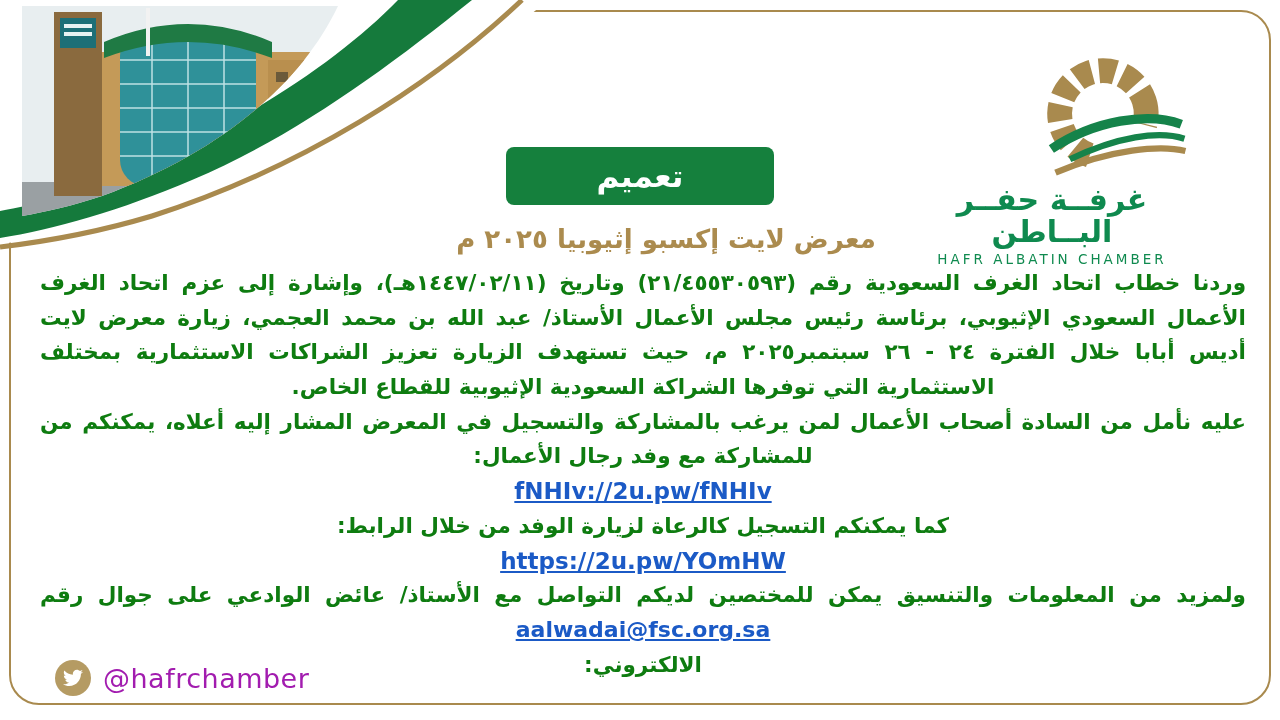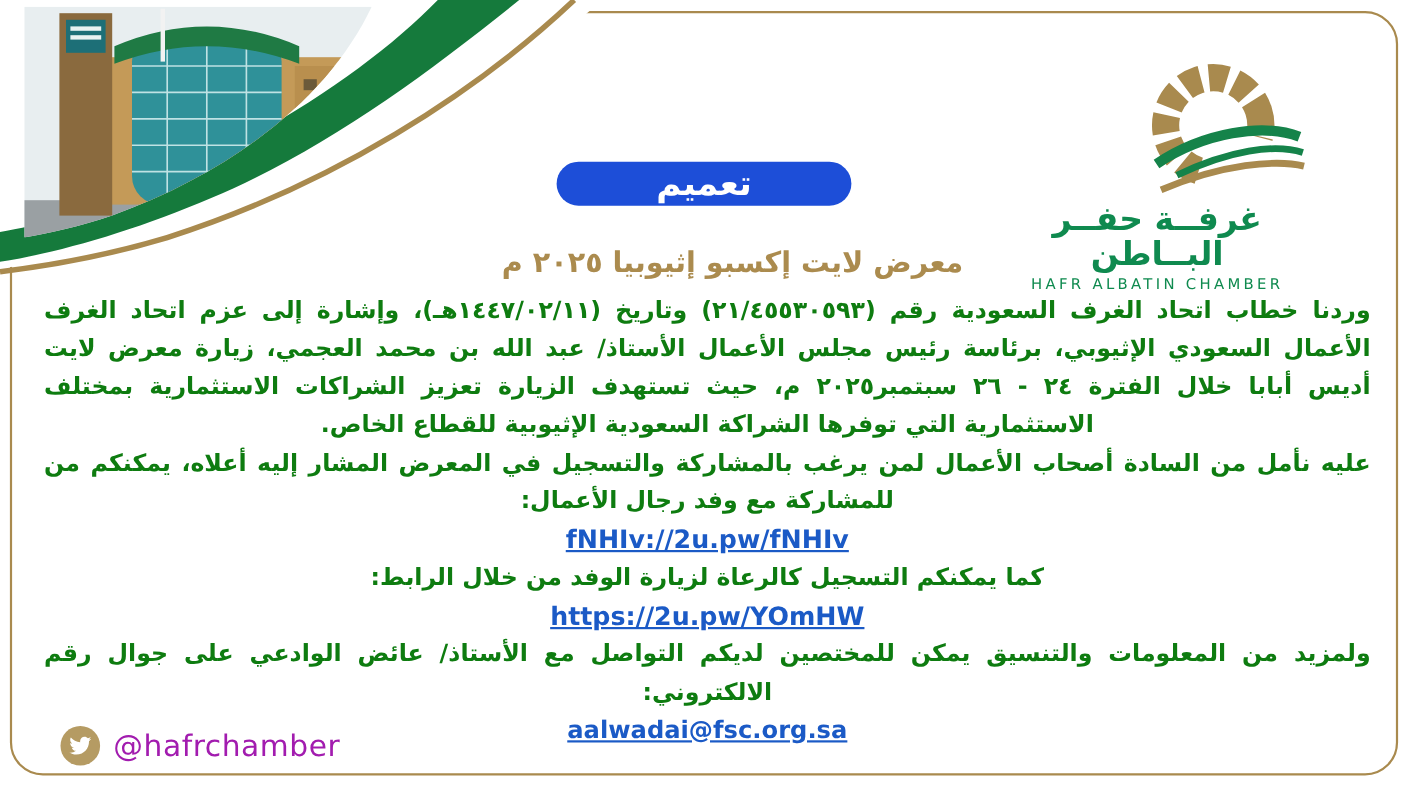--- a/index.html
+++ b/index.html
@@ -14,22 +14,22 @@
   }
   
   .corner-art{position:absolute;top:0;left:0;z-index:2;}
   
   .logo{position:absolute;top:50px;right:72px;width:312px;z-index:3;text-align:center;}
   .logo svg{display:block;margin:0 18px 2px auto;}
   .logo-ar{color:#0f8a4f;font-size:30px;font-weight:bold;line-height:32px;}
   .logo-en{color:#0f8a4f;font-size:13.5px;font-weight:normal;letter-spacing:3px;margin-top:3px;}
   
   .banner{
-    position:absolute;left:506px;top:147px;width:268px;height:40px;z-index:3;
-    background:#1d4ed8;border-radius:20px;display:flex;align-items:center;justify-content:center;
+    position:absolute;left:506px;top:147px;width:268px;height:58px;z-index:3;
+    background:#15803d;border-radius:8px;display:flex;align-items:center;justify-content:center;
     color:#ffffff;font-size:31px;font-weight:bold;
   }
   .doc-title{
     position:absolute;top:224px;left:0;width:100%;text-align:center;z-index:3;
     color:#ab8b4e;font-size:26px;font-weight:bold;margin-left:26px;
   }
   
   .body-text{
     position:absolute;top:266px;left:40px;right:34px;z-index:3;direction:rtl;
     color:#0e7c10;font-size:21.5px;font-weight:bold;
@@ -121,22 +121,22 @@
   <div class="line j">وردنا خطاب اتحاد الغرف السعودية رقم (٢١/٤٥٥٣٠٥٩٣) وتاريخ (١٤٤٧/٠٢/١١هـ)، وإشارة إلى عزم اتحاد الغرف السعودية، ممثلاً بمجلس</div>
   <div class="line j">الأعمال السعودي الإثيوبي، برئاسة رئيس مجلس الأعمال الأستاذ/ عبد الله بن محمد العجمي، زيارة معرض لايت إكسبو إثيوبيا في مدينة</div>
   <div class="line j">أديس أبابا خلال الفترة ٢٤ - ٢٦ سبتمبر٢٠٢٥ م، حيث تستهدف الزيارة تعزيز الشراكات الاستثمارية بمختلف القطاعات، وبحث الفرص</div>
   <div class="line r">الاستثمارية التي توفرها الشراكة السعودية الإثيوبية للقطاع الخاص.</div>
   <div class="line j">عليه نأمل من السادة أصحاب الأعمال لمن يرغب بالمشاركة والتسجيل في المعرض المشار إليه أعلاه، يمكنكم من خلال الرابط الالكتروني</div>
   <div class="line r">للمشاركة مع وفد رجال الأعمال:</div>
   <div class="line r"><a href="#" class="ltr">fNHIv://2u.pw/fNHIv</a></div>
   <div class="line r">كما يمكنكم التسجيل كالرعاة لزيارة الوفد من خلال الرابط:</div>
   <div class="line r"><a href="#" class="ltr">https://2u.pw/YOmHW</a></div>
   <div class="line j">ولمزيد من المعلومات والتنسيق يمكن للمختصين لديكم التواصل مع الأستاذ/ عائض الوادعي على جوال رقم (٠٥٩٩٨٤٦٠٥٠) أو البريد</div>
+  <div class="line r"><a href="#" class="ltr email">aalwadai@fsc.org.sa</a></div>
   <div class="line r">الالكتروني:</div>
-  <div class="line r"><a href="#" class="ltr email">aalwadai@fsc.org.sa</a></div>
 </div>
 
 <div class="twitter">
   <div class="tw-circle">
     <svg width="20" height="18" viewBox="0 0 24 20">
         <path fill="#ffffff" d="M24,2.4c-0.9,0.4-1.8,0.7-2.8,0.8c1-0.6,1.8-1.6,2.2-2.7c-1,0.6-2,1-3.1,1.2C19.4,0.7,18.1,0,16.7,0c-2.7,0-4.9,2.2-4.9,4.9c0,0.4,0,0.8,0.1,1.1C7.7,5.8,4.1,3.9,1.7,1C1.2,1.8,1,2.6,1,3.5c0,1.7,0.9,3.2,2.2,4.1C2.4,7.6,1.6,7.3,1,7v0.1c0,2.4,1.7,4.4,3.9,4.8c-0.4,0.1-0.8,0.2-1.3,0.2c-0.3,0-0.6,0-0.9-0.1c0.6,2,2.4,3.4,4.6,3.4c-1.7,1.3-3.8,2.1-6.1,2.1c-0.4,0-0.8,0-1.2-0.1C2.2,18.8,4.8,19.6,7.5,19.6c9.1,0,14-7.5,14-14c0-0.2,0-0.4,0-0.6C22.5,4.3,23.3,3.4,24,2.4z"></path>
       </svg>
   </div>
   <div class="tw-handle">@hafrchamber</div>
 </div>

